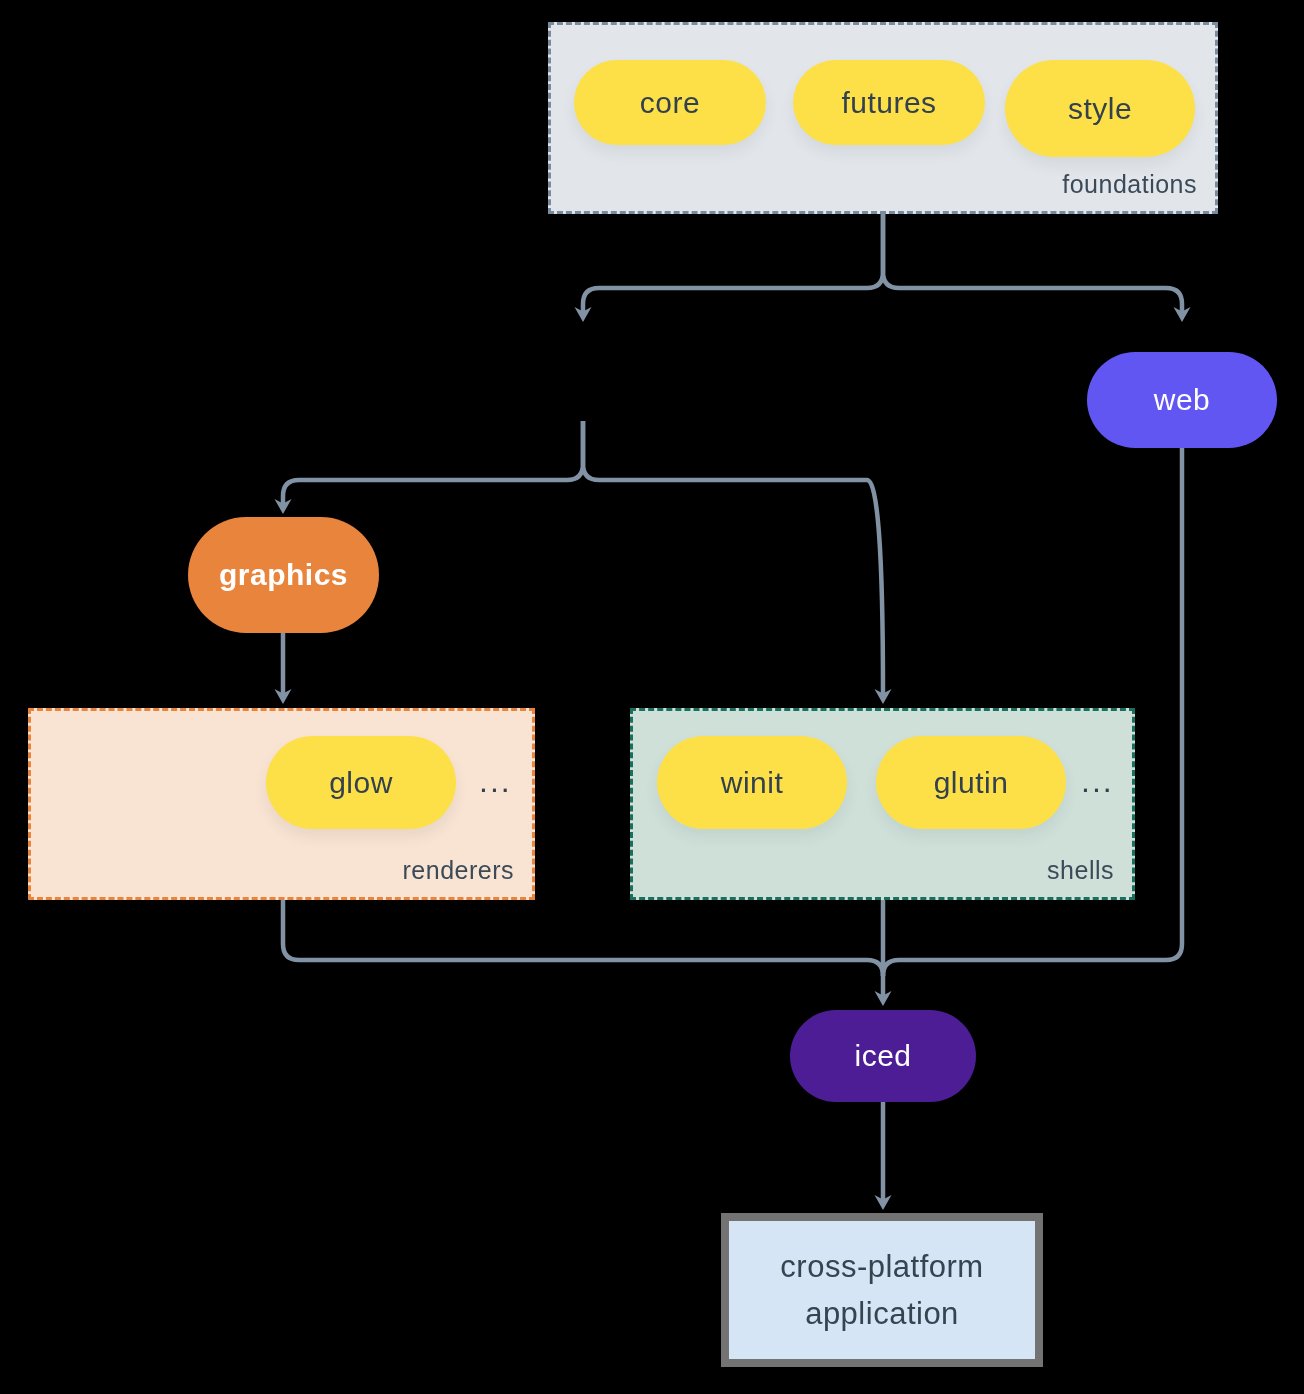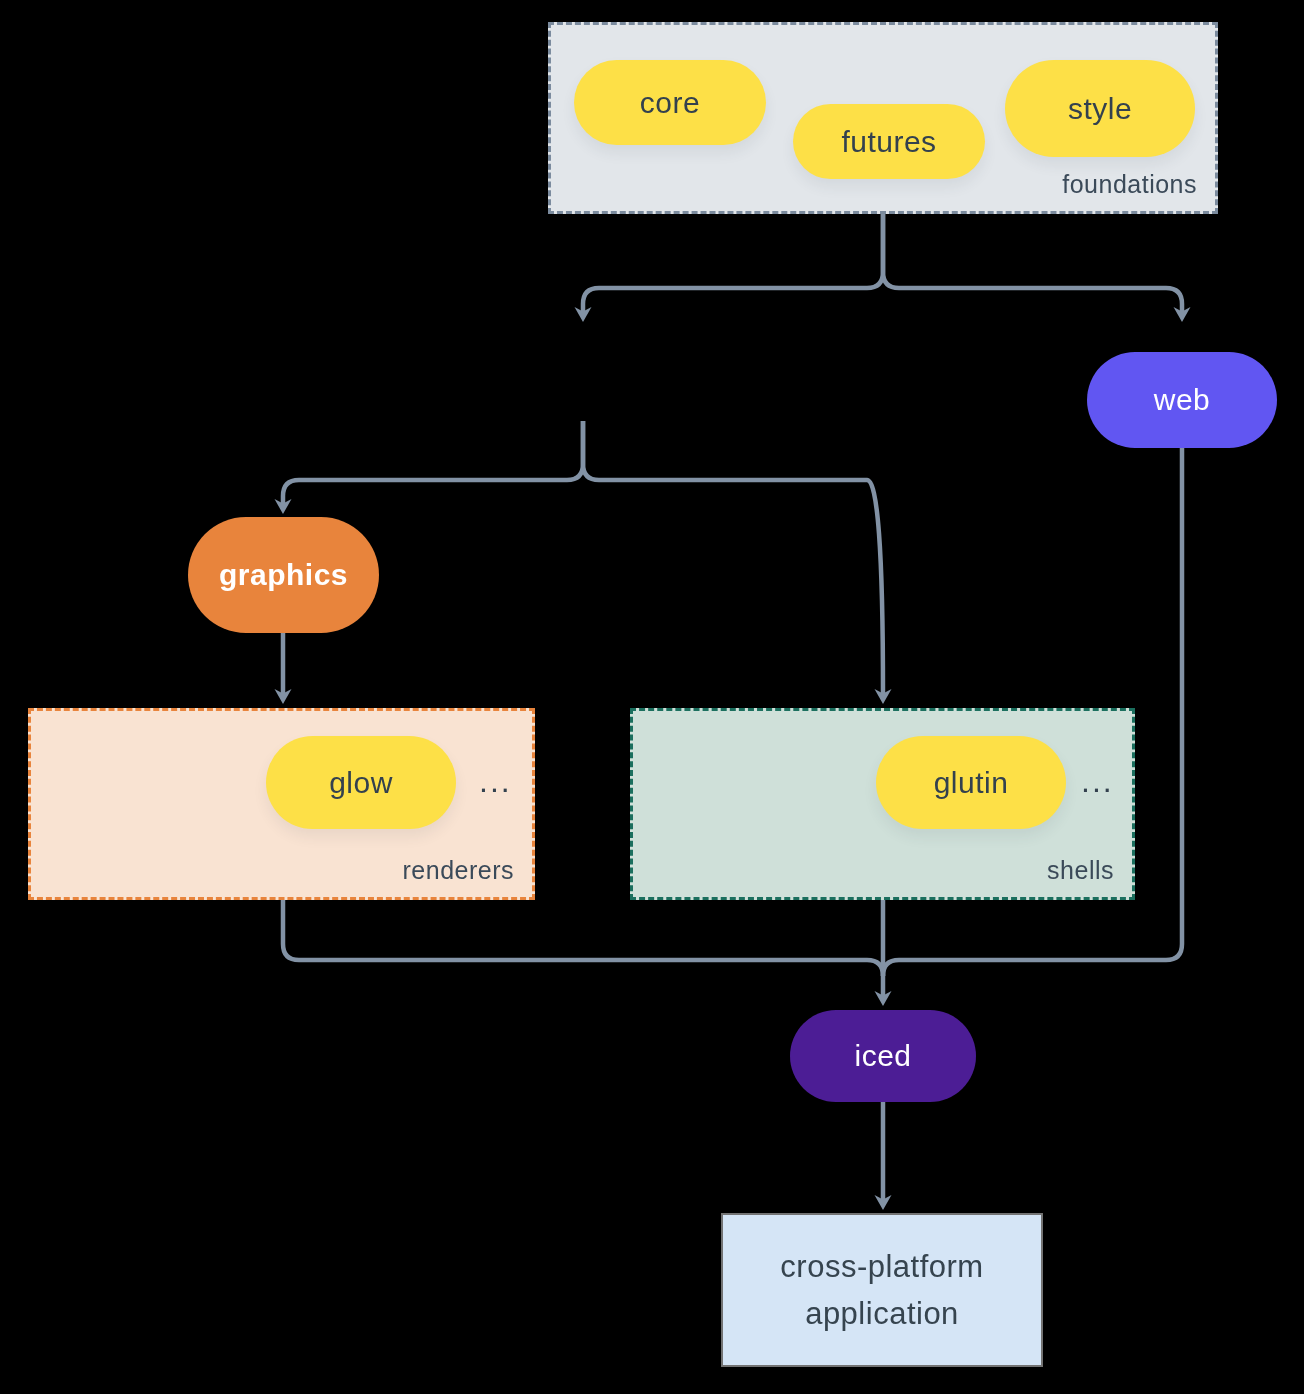--- a/index.html
+++ b/index.html
@@ -31,28 +31,28 @@
   .pill.blue{background:#4c1d95;color:#ffffff;}
   .group-label{
     position:absolute;right:18px;bottom:12px;
     font-size:25px;color:#3b4a59;letter-spacing:.5px;
   }
   .ellipsis{
     position:absolute;font-size:32px;color:#33414e;letter-spacing:2px;
   }
   .appbox{
     position:absolute;left:721px;top:1213px;width:322px;height:154px;
-    box-sizing:border-box;background:#d5e5f6;border:2px solid #737373;
+    box-sizing:border-box;background:#d5e5f6;border:8px solid #737373;
     display:flex;align-items:center;justify-content:center;text-align:center;
     font-size:31px;line-height:47px;color:#36444f;letter-spacing:.5px;
     padding:0 24px;
   }
   
   .p-core{left:23px;top:35px;width:192px;height:85px;}
-  .p-futures{left:242px;top:35px;width:192px;height:75px;margin-top:44px;}
+  .p-futures{left:242px;top:35px;width:192px;height:85px;}
   .p-style{left:454px;top:35px;width:190px;height:97px;text-align:center;}
   .p-native{left:488px;top:325px;width:190px;height:96px;}
   .p-web{left:1087px;top:324px;width:190px;height:96px;margin-top:28px;}
   .p-graphics{left:188px;top:517px;width:191px;height:116px;font-weight:bold;}
   .p-wgpu{left:21px;top:25px;width:190px;height:93px;}
   .p-glow{left:235px;top:25px;width:190px;height:93px;}
   .p-winit{left:24px;top:25px;width:190px;height:93px;}
   .p-glutin{left:243px;top:25px;width:190px;height:93px;}
   .p-iced{left:790px;top:1010px;width:186px;height:92px;}
   .e-renderers{left:448px;top:52px;}
@@ -106,20 +106,21 @@
 
   <div class="pill orange p-graphics">graphics</div>
 
   <div class="group renderers">
     <div class="pill white p-glow">glow</div>
     <div class="ellipsis e-renderers">...</div>
     <div class="group-label">renderers</div>
   </div>
 
   <div class="group shells">
+    <div class="pill white p-winit">winit</div>
     <div class="pill white p-glutin">glutin</div>
     <div class="ellipsis e-shells">...</div>
     <div class="group-label">shells</div>
   </div>
 
   <div class="pill blue p-iced">iced</div>
 
   <div class="appbox">cross-platform application</div>
 
 </div>

